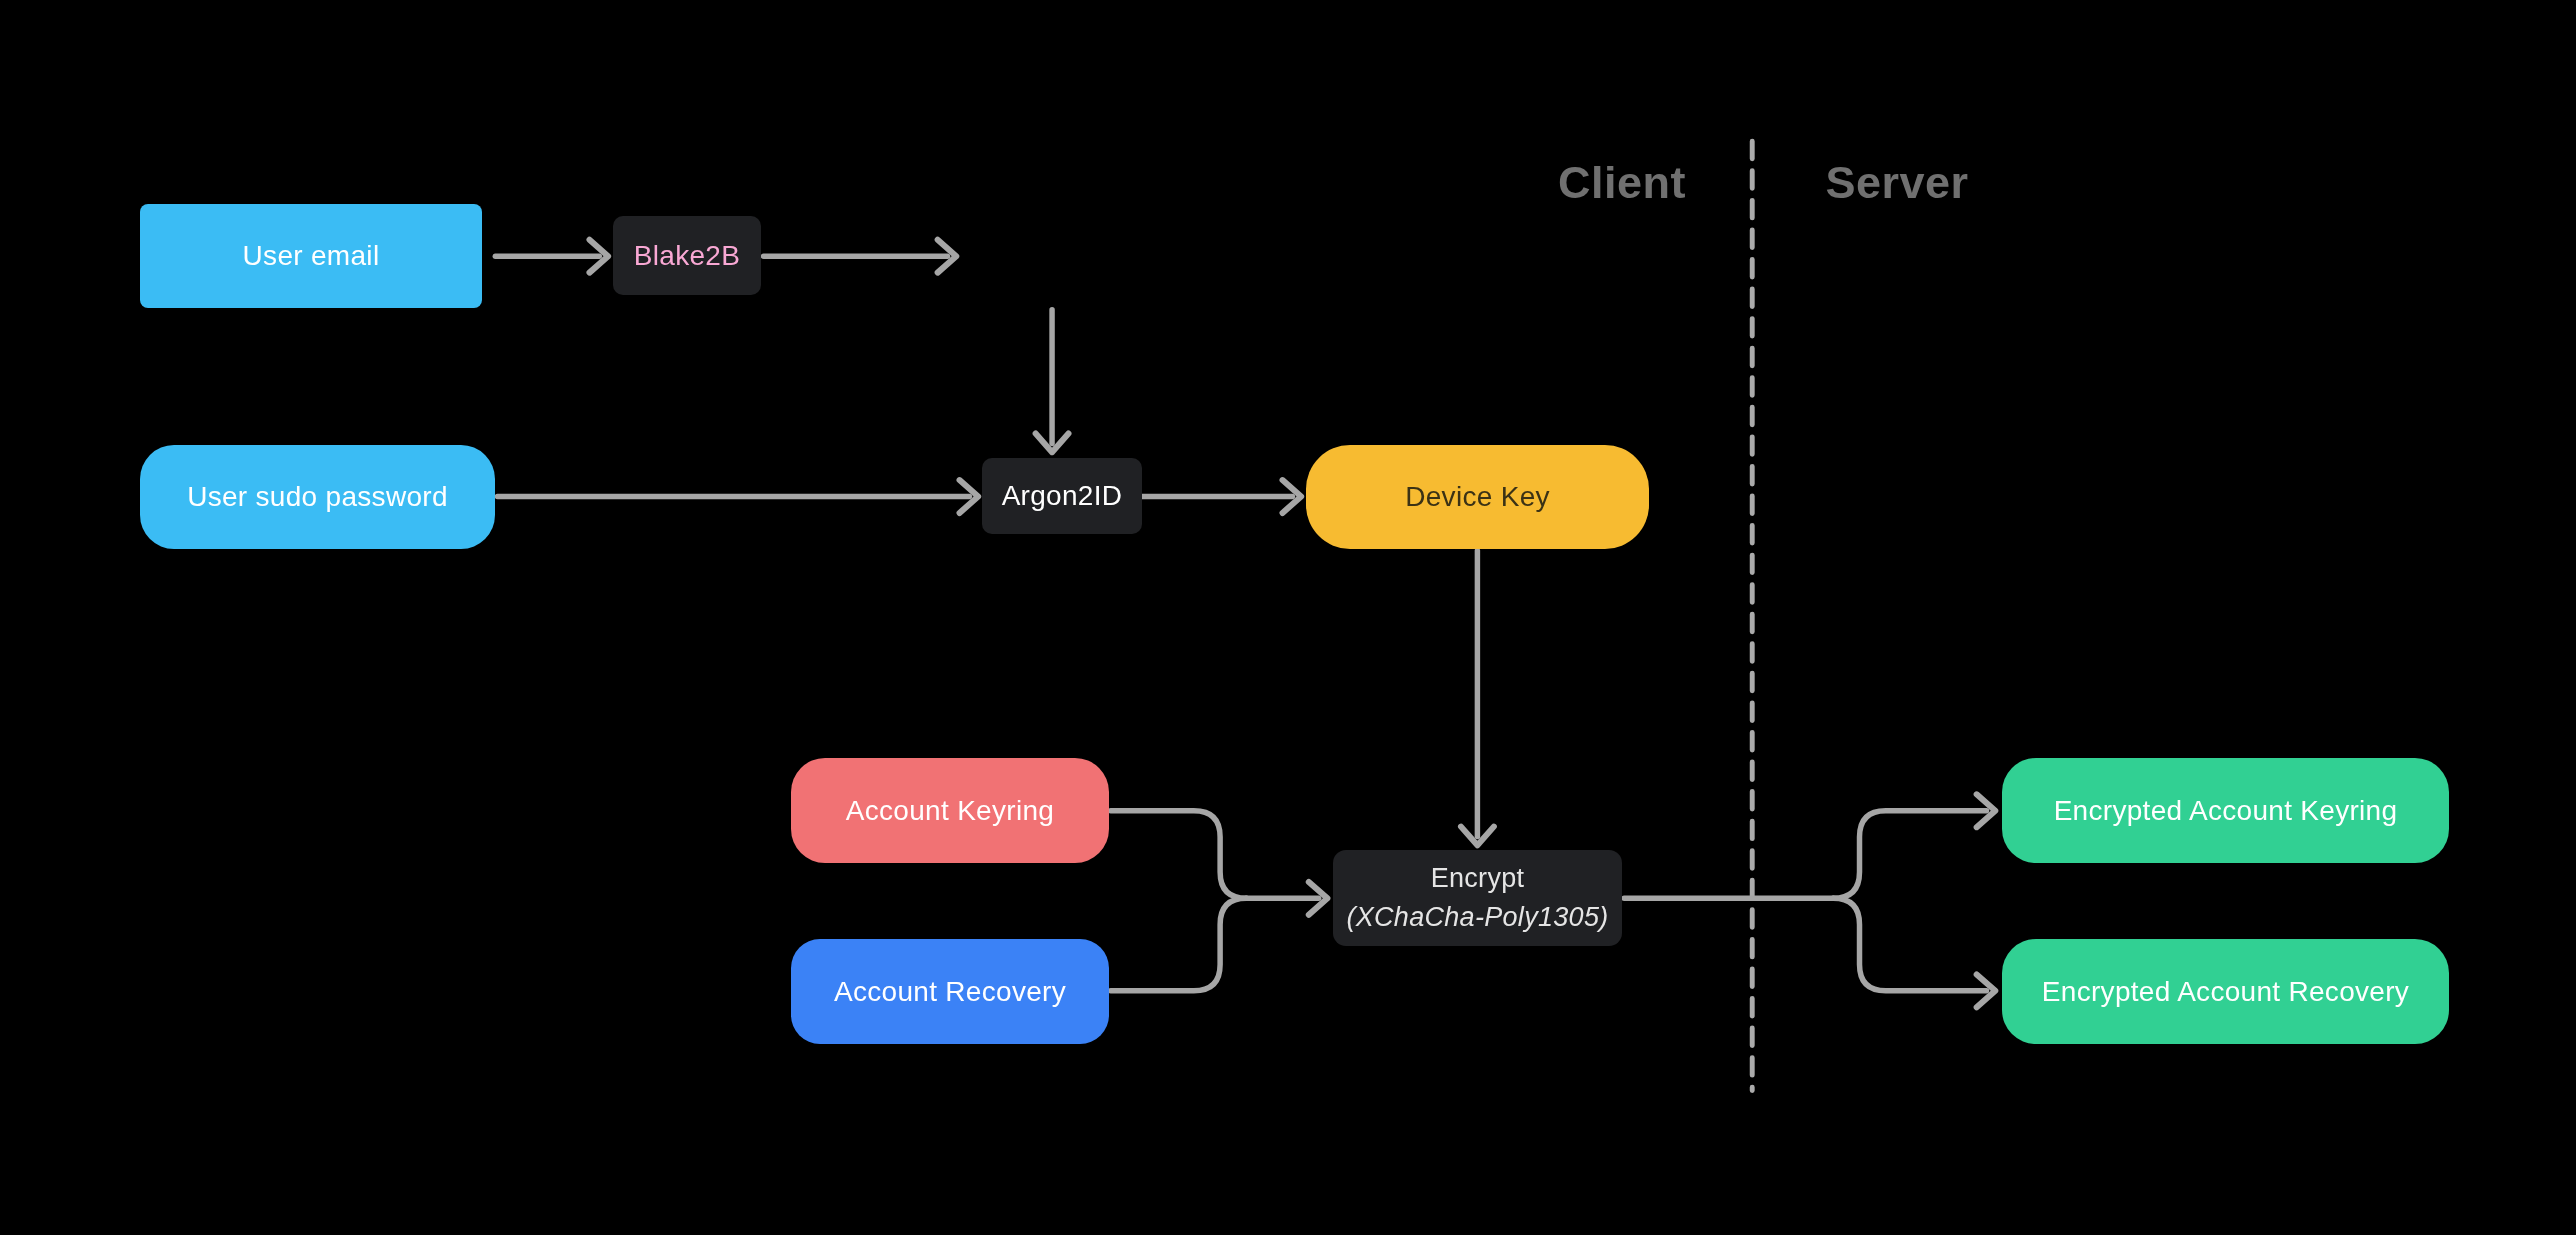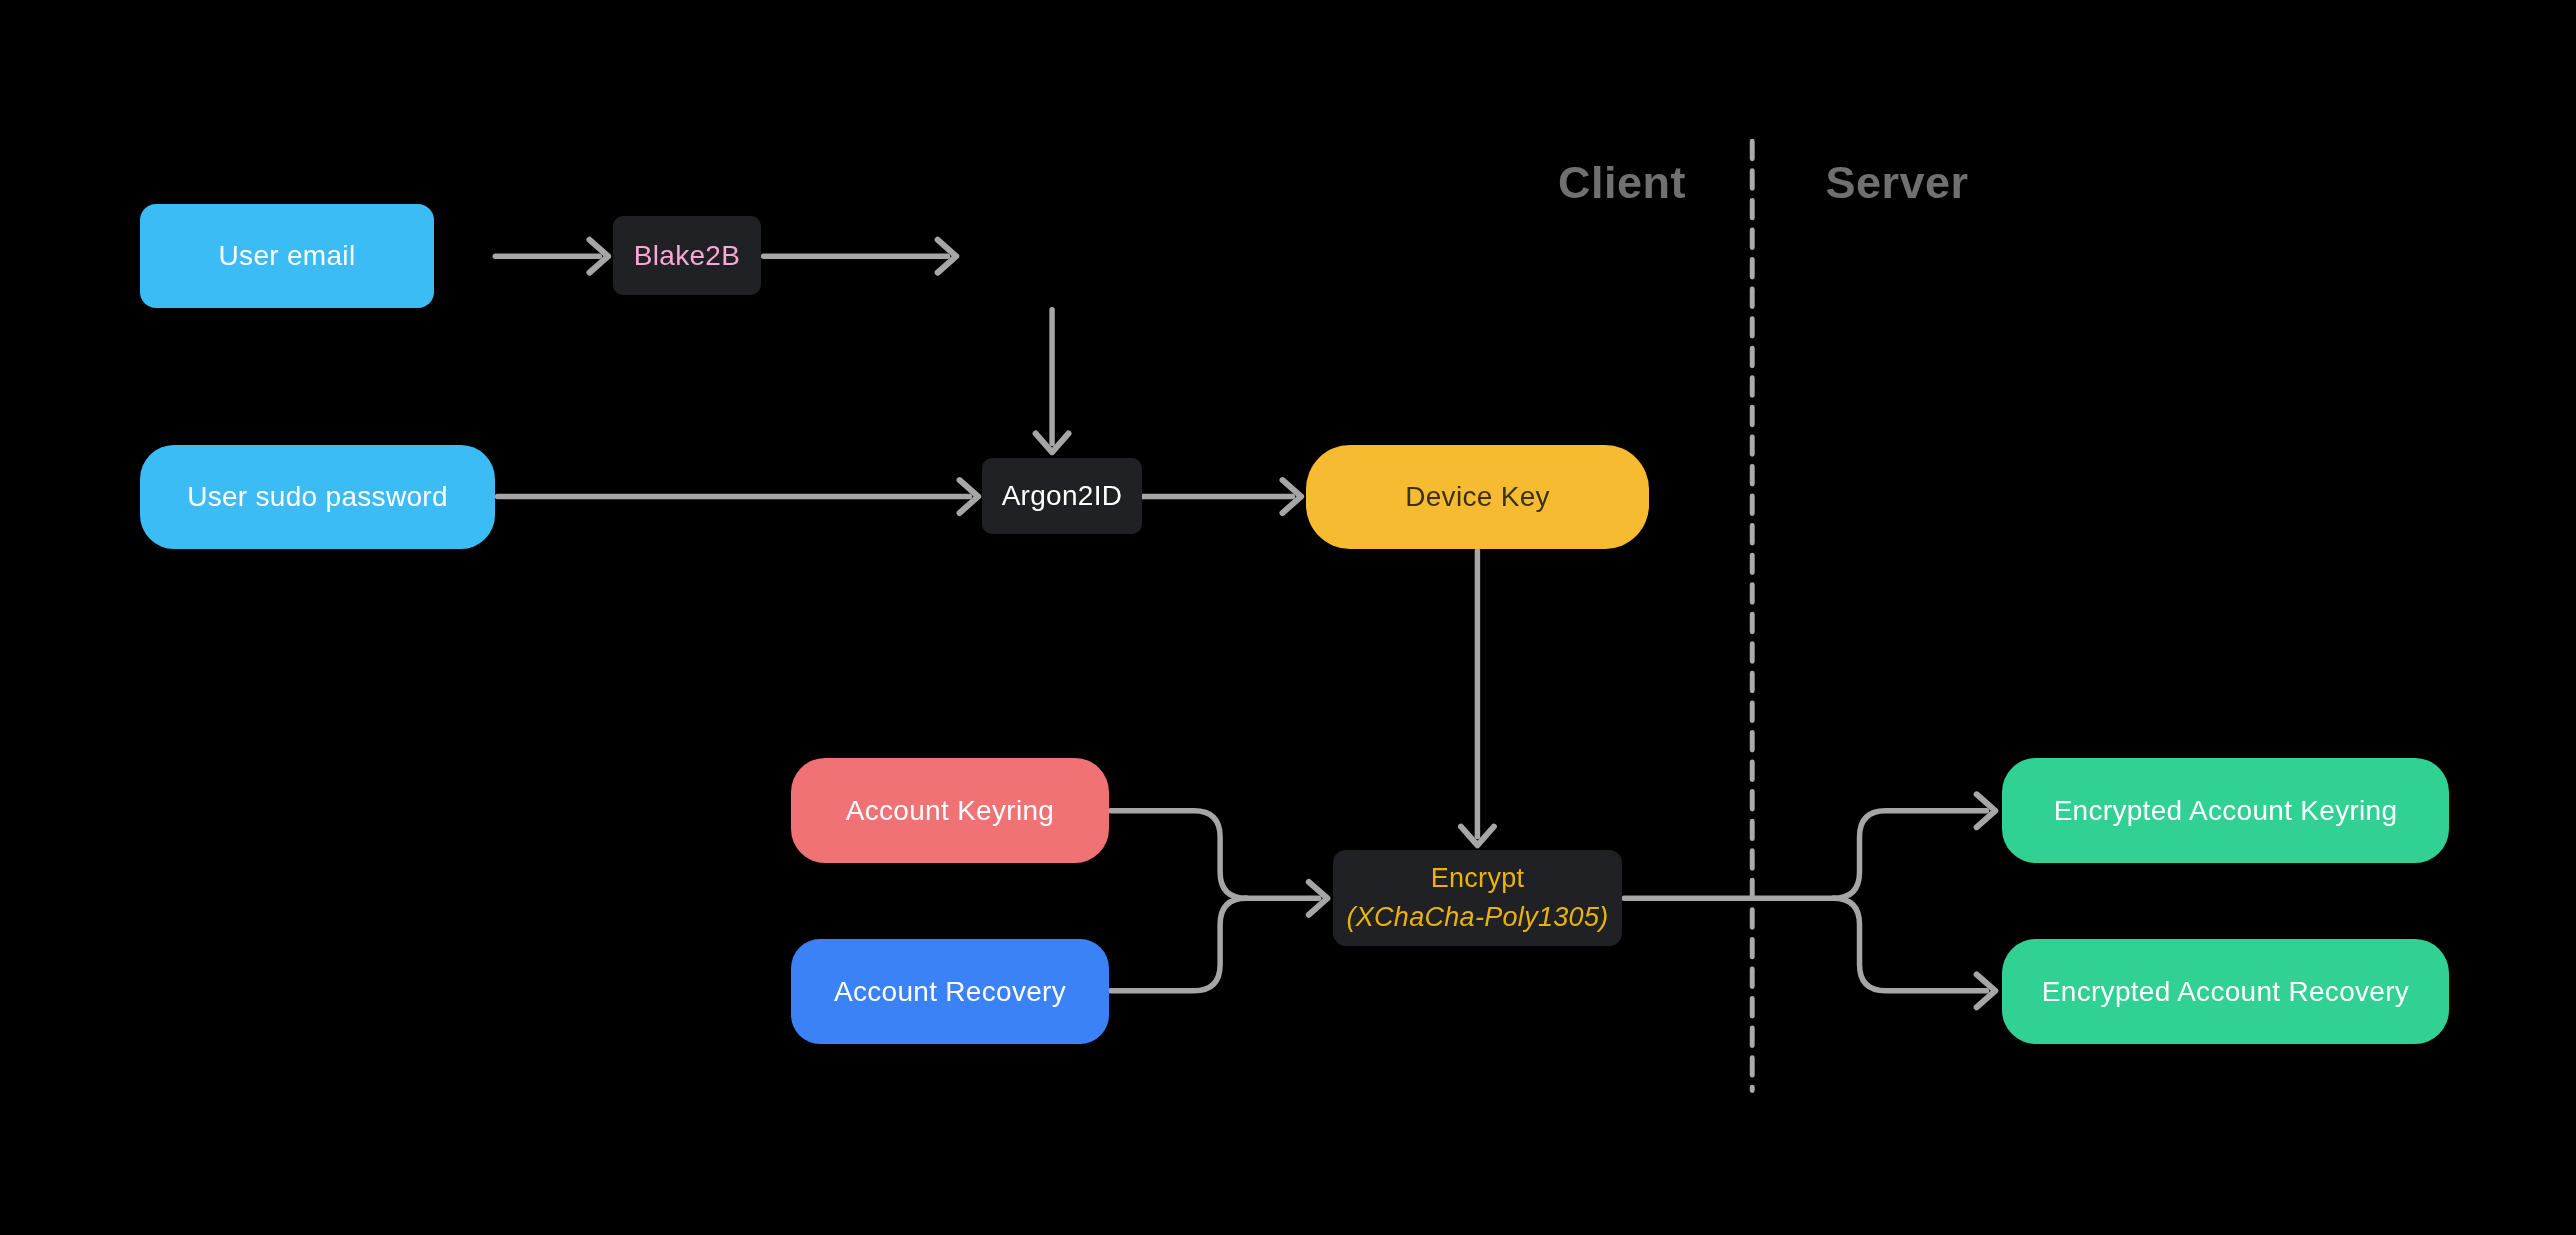--- a/index.html
+++ b/index.html
@@ -8,21 +8,21 @@
     font-family:"Liberation Sans", sans-serif;
   }
   .canvas{position:absolute;left:0;top:0;width:2576px;height:1235px;background:#000;}
   svg.wires{position:absolute;left:0;top:0;pointer-events:none;}
   .node{
     position:absolute;display:flex;align-items:center;justify-content:center;
     text-align:center;font-size:28px;font-weight:400;letter-spacing:0.3px;
     box-sizing:border-box;
   }
   
-  .n-user-email   {left:140px; top:204px; width:294px; height:104px; border-radius:16px;}
+  .n-user-email   {left:140px; top:204px; width:342px; height:104px; border-radius:8px;}
   .n-blake2b      {left:613px;top:216px; width:148px; height:79px; border-radius:10px;}
   .n-salt         {left:961px;top:205px; width:182px; height:104px; border-radius:45px;}
   .n-sudo         {left:140px; top:445px; width:355px; height:104px; border-radius:34px;}
   .n-argon        {left:982px;top:458px; width:160px; height:76px; border-radius:10px;}
   .n-devicekey    {left:1306px;top:445px; width:343px; height:104px; border-radius:44px;}
   .n-acct-keyring {left:791px;top:758px;width:318px; height:105px; border-radius:34px;}
   .n-acct-recovery{left:791px;top:939px;width:318px; height:105px; border-radius:34px;}
   .n-encrypt      {left:1333px;top:850px;width:289px; height:96px; border-radius:13px;
                    flex-direction:column;line-height:39px;font-size:27px;}
   .n-enc-keyring  {left:2002px;top:758px;width:447px; height:105px; border-radius:34px;}
@@ -87,21 +87,21 @@
   <div class="node n-sudo" style="background-color: rgb(59, 188, 244); color: rgb(255, 255, 255);">User sudo password</div>
 
   <div class="node n-argon" style="background-color: rgb(32, 33, 36); color: rgb(255, 255, 255);">Argon2ID</div>
 
   <div class="node n-devicekey" style="background-color: rgb(247, 187, 49); color: rgb(59, 50, 21);">Device Key</div>
 
   <div class="node n-acct-keyring" style="background-color: rgb(241, 114, 116); color: rgb(255, 255, 255);">Account Keyring</div>
 
   <div class="node n-acct-recovery" style="background-color: #3b82f6; color: rgb(255, 255, 255); border-radius: 29px;">Account Recovery</div>
 
-  <div class="node n-encrypt" style="background-color: rgb(32, 33, 36); color: #eab308;">
+  <div class="node n-encrypt" style="background-color: rgb(32, 33, 36); color: #e5e5e5;">
     <div class="encrypt-line1">Encrypt</div>
     <div class="encrypt-line2">(XChaCha-Poly1305)</div>
   </div>
 
   <div class="node n-enc-keyring" style="background-color: rgb(49, 208, 147); color: rgb(255, 255, 255);">Encrypted Account Keyring</div>
 
   <div class="node n-enc-recovery" style="background-color: rgb(49, 208, 147); color: rgb(255, 255, 255);">Encrypted Account Recovery</div>
 
 </div>
 

